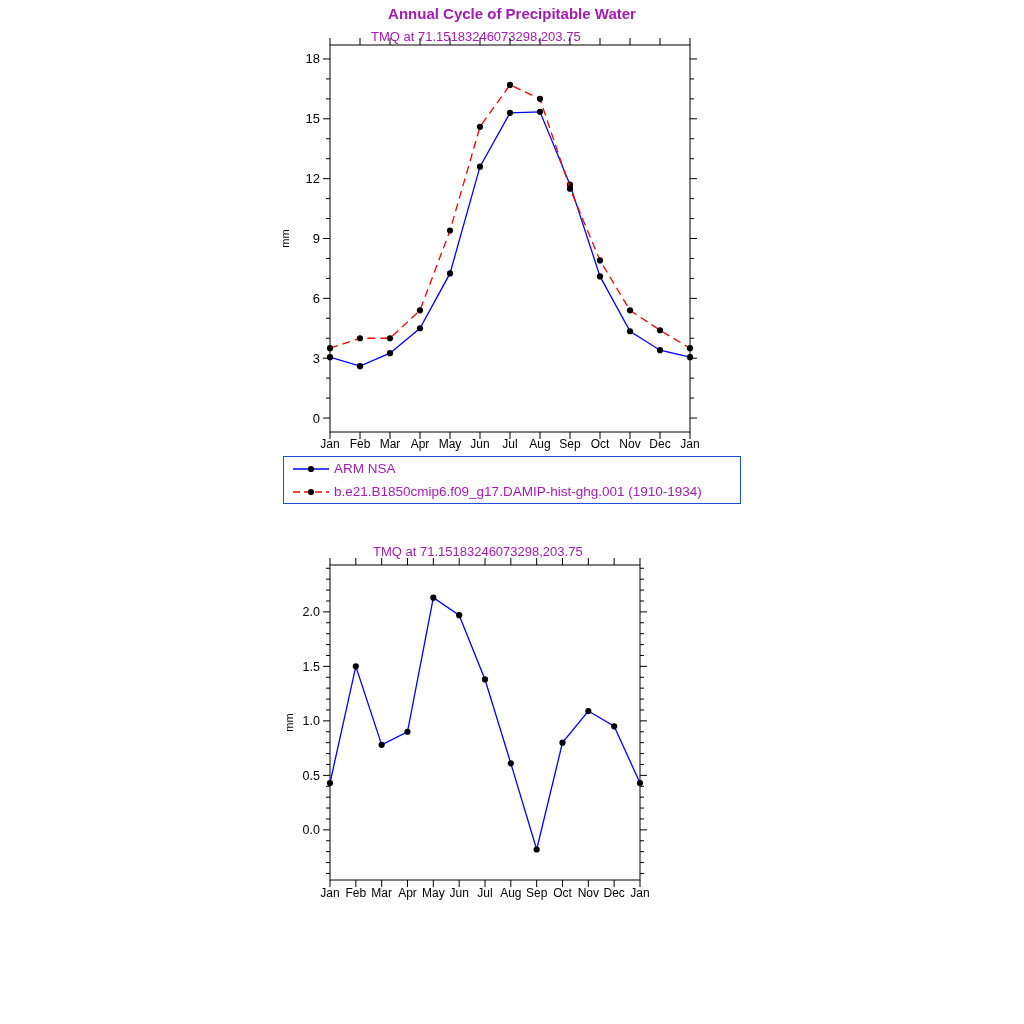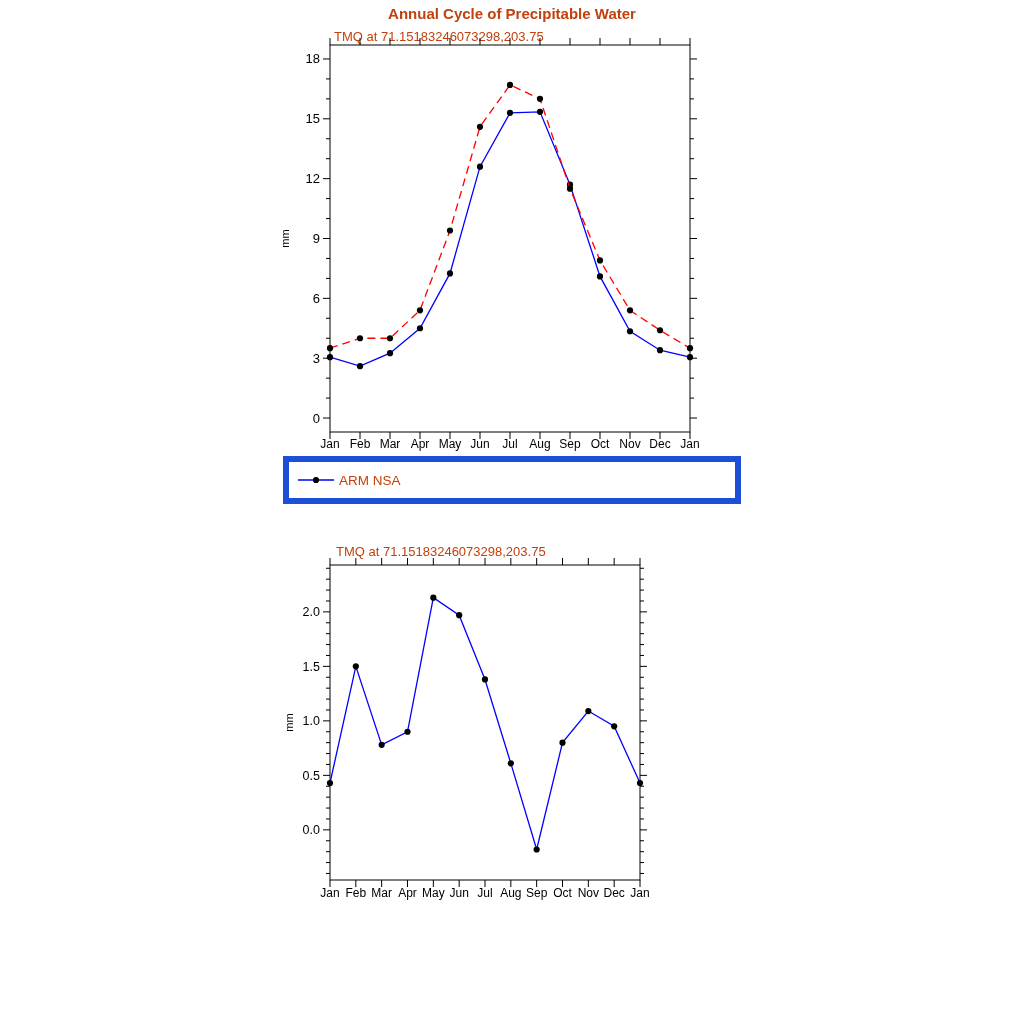--- a/index.html
+++ b/index.html
@@ -1,31 +1,31 @@
 <!DOCTYPE html>
 <html><head>
 <meta charset="utf-8">
 <style>
   html,body{margin:0;padding:0;background:#ffffff;}
   .page{
     position:relative;width:1024px;height:1024px;background:#ffffff;
-    font-family:"Liberation Sans","DejaVu Sans",sans-serif;color:#c2410c;overflow:hidden;
+    font-family:"Liberation Sans","DejaVu Sans",sans-serif;color:#a21caf;overflow:hidden;
   }
   .title{position:absolute;font-weight:bold;text-align:center;white-space:nowrap;}
   .t1{left:262px;top:5px;width:500px;font-size:15px;}
   .t2{left:183px;top:523px;width:600px;font-size:14px;}
-  .subtitle{position:absolute;font-size:13px;white-space:nowrap;}
+  .subtitle{position:absolute;font-size:13px;white-space:nowrap;margin-left:37px;}
   .s1{left:334px;top:29px;}
   .s2{left:336px;top:544px;}
   svg.chart{position:absolute;overflow:visible;}
   #chart1{left:280px;top:40px;width:460px;height:420px;}
   #chart2{left:280px;top:555px;width:460px;height:365px;}
   .legend{
     position:absolute;left:283px;top:456px;width:458px;height:48px;
-    border:6px solid #1d4ed8;box-sizing:border-box;
+    border:1px solid #1d4ed8;box-sizing:border-box;
     display:flex;flex-direction:column;justify-content:center;padding-left:7px;
     background:#fff;
   }
   .legend-row{display:flex;align-items:center;height:23px;gap:3px;}
   .legend-label{font-size:13.5px;white-space:nowrap;}
   .sample{flex:0 0 auto;}
   svg text{font-family:"Liberation Sans","DejaVu Sans",sans-serif;}
 </style>
 </head>
 <body>
@@ -159,20 +159,27 @@
       </g>
     </svg>
 
   <div class="legend">
     <div class="legend-row">
       <svg class="sample" width="40" height="12">
         <line x1="2" y1="6" x2="38" y2="6" stroke-width="1.3" stroke="#0000ff"></line>
         <circle cx="20" cy="6" r="3.1" fill="#000000"></circle>
       </svg>
       <span class="legend-label">ARM NSA</span>
+    </div>
+    <div class="legend-row">
+      <svg class="sample" width="40" height="12">
+        <line x1="2" y1="6" x2="38" y2="6" stroke-width="1.3" stroke-dasharray="7,4" stroke="#ff0000"></line>
+        <circle cx="20" cy="6" r="3.1" fill="#000000"></circle>
+      </svg>
+      <span class="legend-label">b.e21.B1850cmip6.f09_g17.DAMIP-hist-ghg.001 (1910-1934)</span>
     </div>
   </div>
 
   <div class="subtitle s2">TMQ at 71.15183246073298,203.75</div>
   <svg id="chart2" class="chart">
       <g stroke="#000" stroke-width="1">
         <rect x="50" y="10" width="310" height="315" fill="none"></rect>
         <line x1="50" y1="274.8615916955017" x2="43" y2="274.8615916955017"></line>
         <line x1="360" y1="274.8615916955017" x2="367" y2="274.8615916955017"></line>
         <line x1="50" y1="220.36332179930798" x2="43" y2="220.36332179930798"></line>

